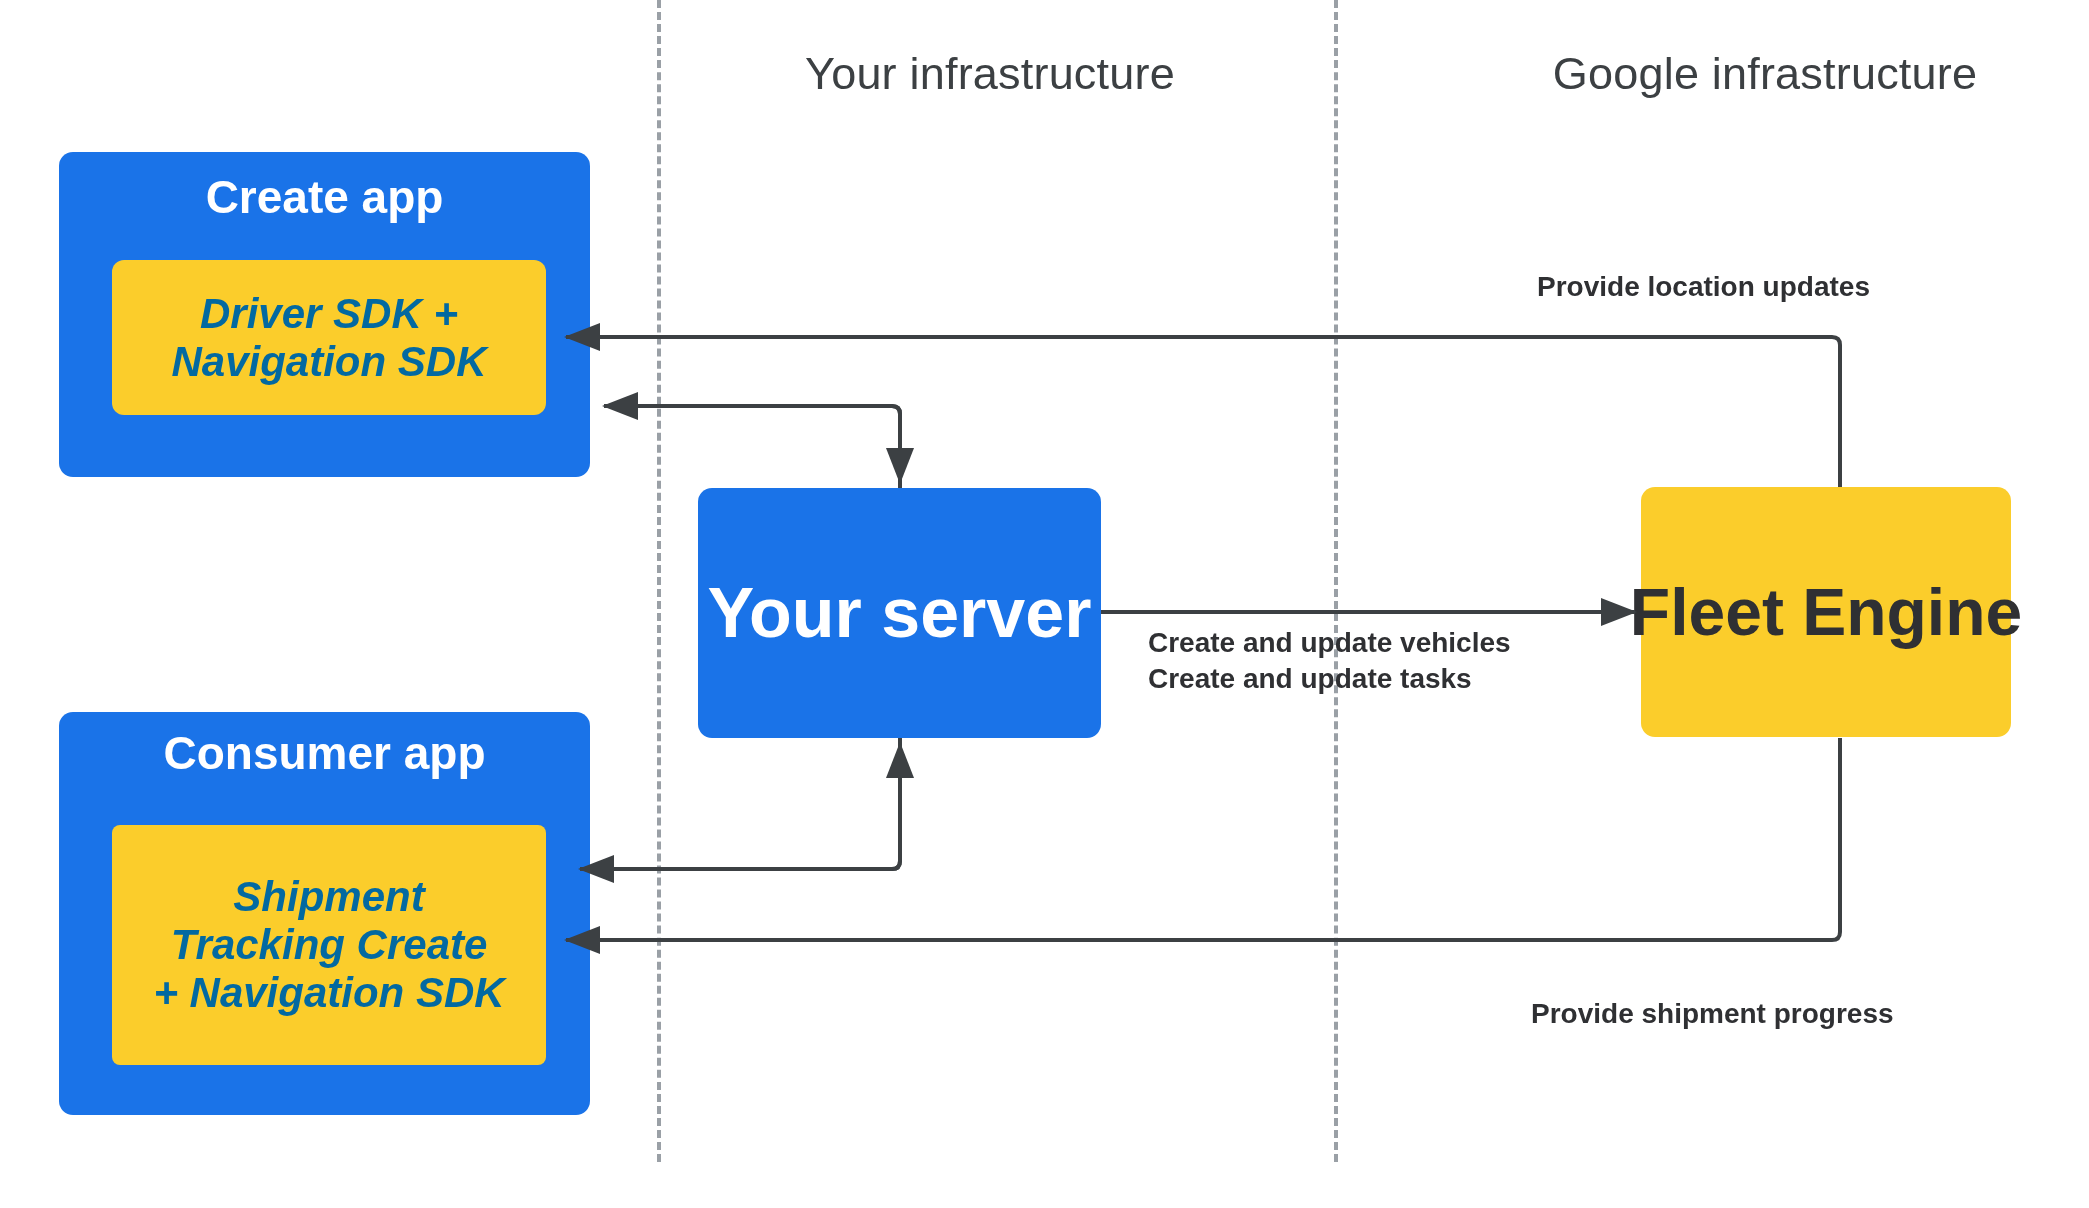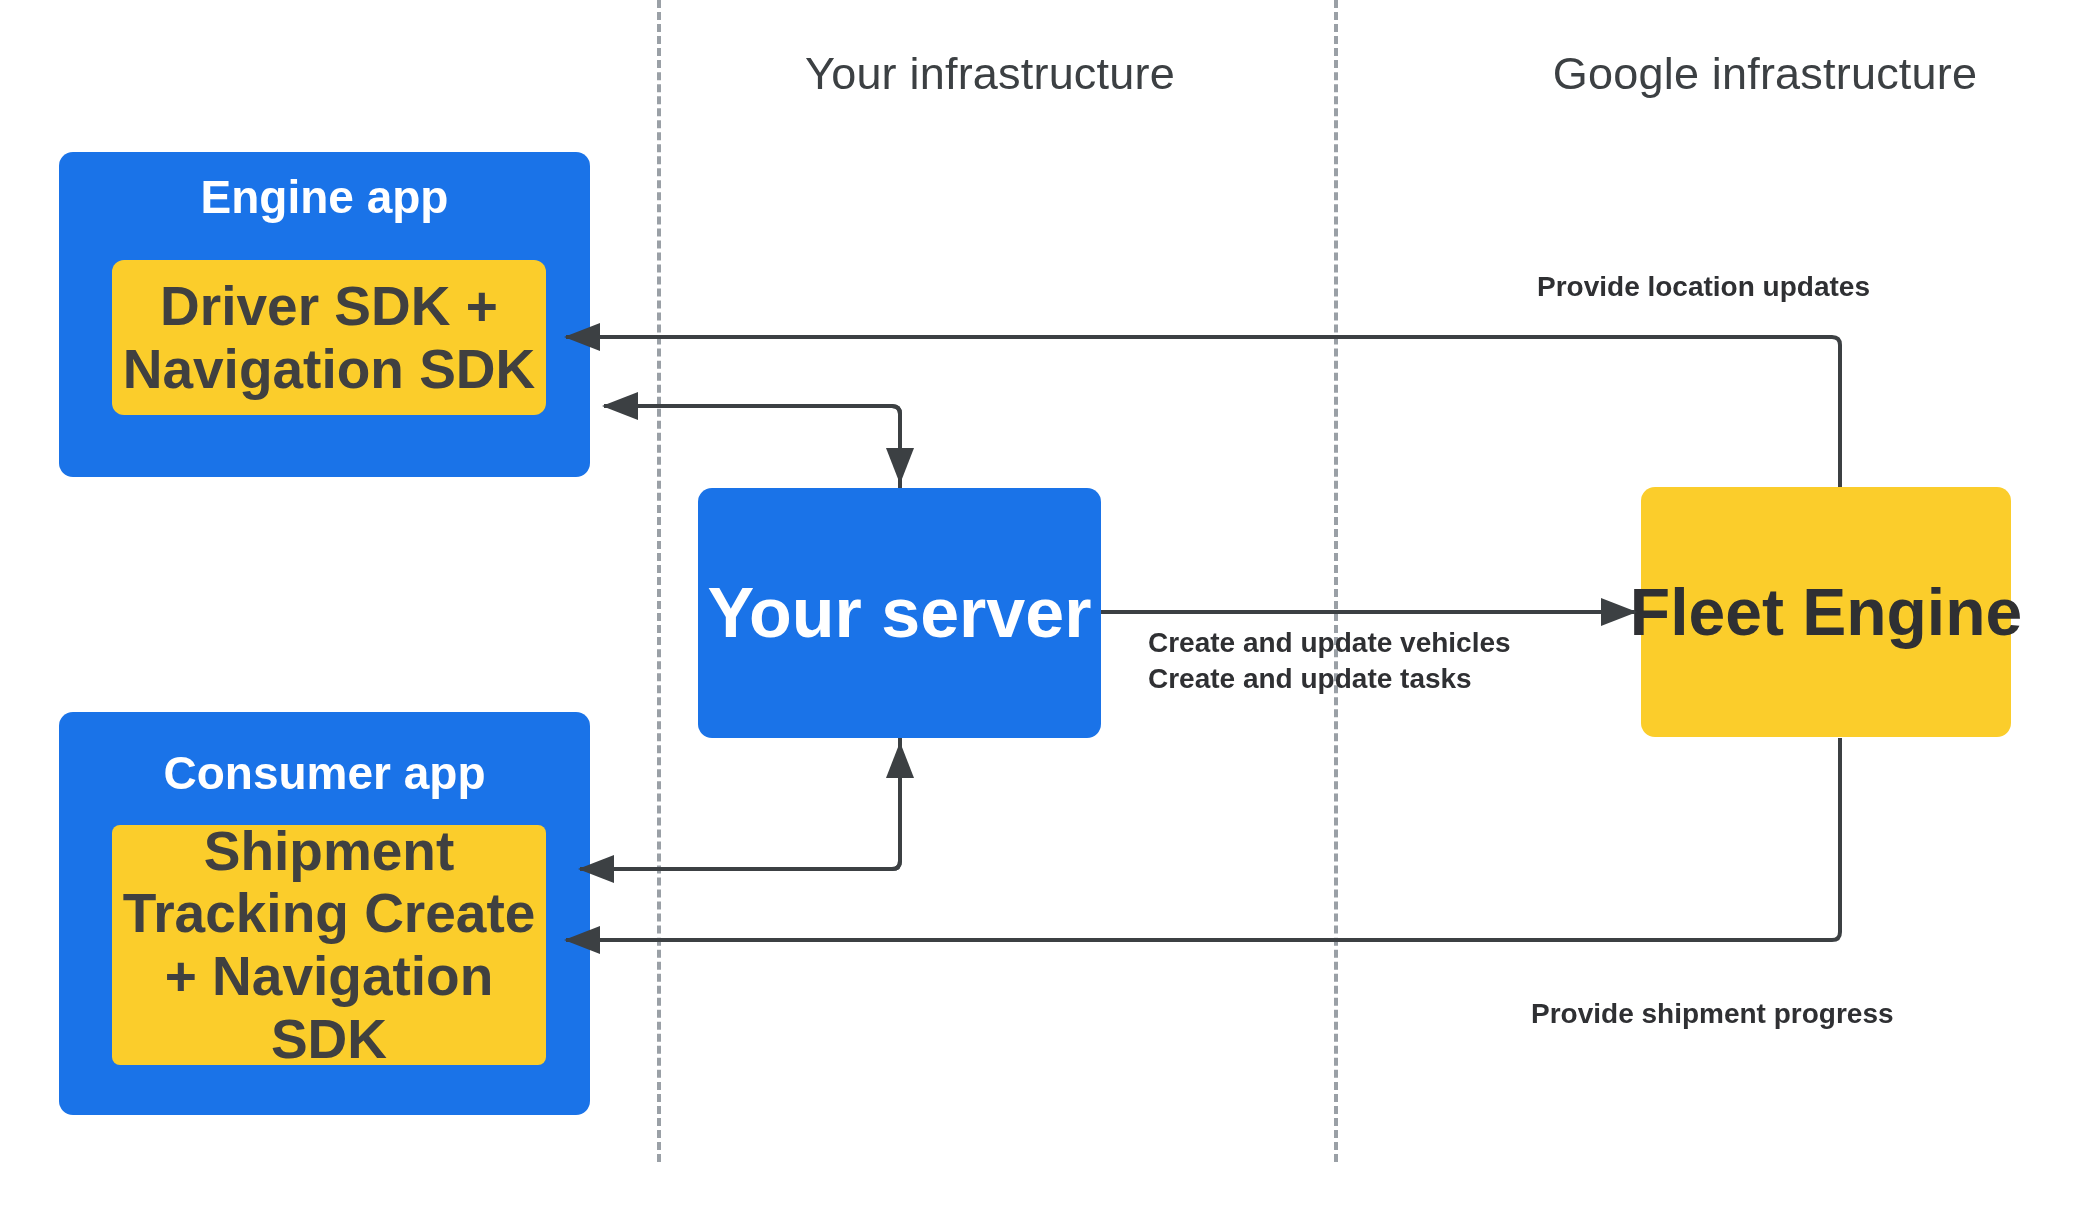--- a/index.html
+++ b/index.html
@@ -56,26 +56,27 @@
 
   .app-title {
     color: #ffffff;
     font-size: 46px;
     font-weight: 700;
     text-align: center;
     white-space: nowrap;
     line-height: 1.1;
   }
   .sdk-label {
-    color: #404040;
-    font-size: 55px;
+    color: #0369a1;
+    font-size: 42px;
     font-weight: 700;
     text-align: center;
     line-height: 1.14;
     width: 100%;
+    font-style: italic;
   }
   .plain-label {
     color: #ffffff;
     font-size: 70px;
     font-weight: 700;
     text-align: center;
     white-space: nowrap;
   }
   .engine-label {
     color: #2f3033;
@@ -93,21 +94,21 @@
   #driver-sdk-box {
     position: absolute; left: 53px; top: 108px;
     width: 434px; height: 155px;
     display: flex; align-items: center; justify-content: center;
     border-radius: 12px;
   }
 
   
   #consumer-app {
     left: 59px; top: 712px; width: 531px; height: 403px;
-    padding-top: 36px;
+    padding-top: 16px;
   }
   #consumer-sdk-box {
     position: absolute; left: 53px; top: 113px;
     width: 434px; height: 240px;
     display: flex; align-items: center; justify-content: center;
     border-radius: 8px;
   }
 
   
   #your-server {
@@ -147,21 +148,21 @@
 
 <div id="canvas">
 
   <div class="col-header" id="hdr-google-infra">Google infrastructure</div>
   <div class="col-header" id="hdr-your-infra">Your infrastructure</div>
 
   <div class="divider" id="divider-1"></div>
   <div class="divider" id="divider-2"></div>
 
   <div class="box box-blue" id="driver-app">
-    <div class="app-title">Engine app</div>
+    <div class="app-title">Create app</div>
     <div class="box-yellow" id="driver-sdk-box">
       <div class="sdk-label">
         <div>Driver SDK +</div>
         <div>Navigation SDK</div>
       </div>
     </div>
   </div>
 
   <div class="box box-blue" id="consumer-app">
     <div class="app-title">Consumer app</div>

